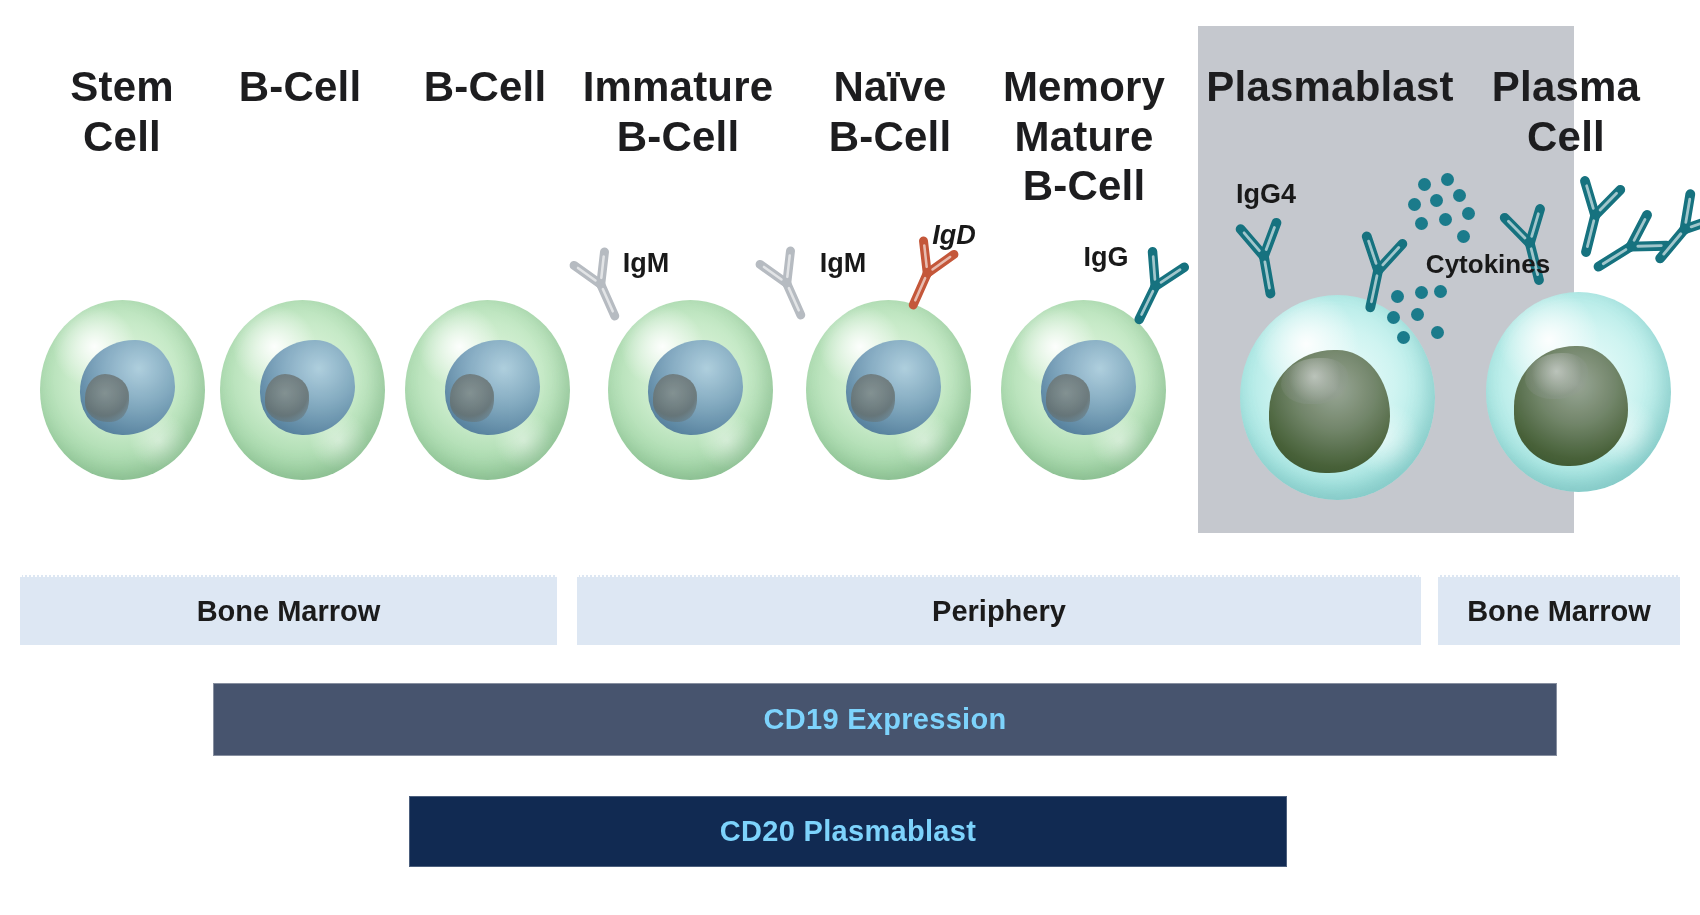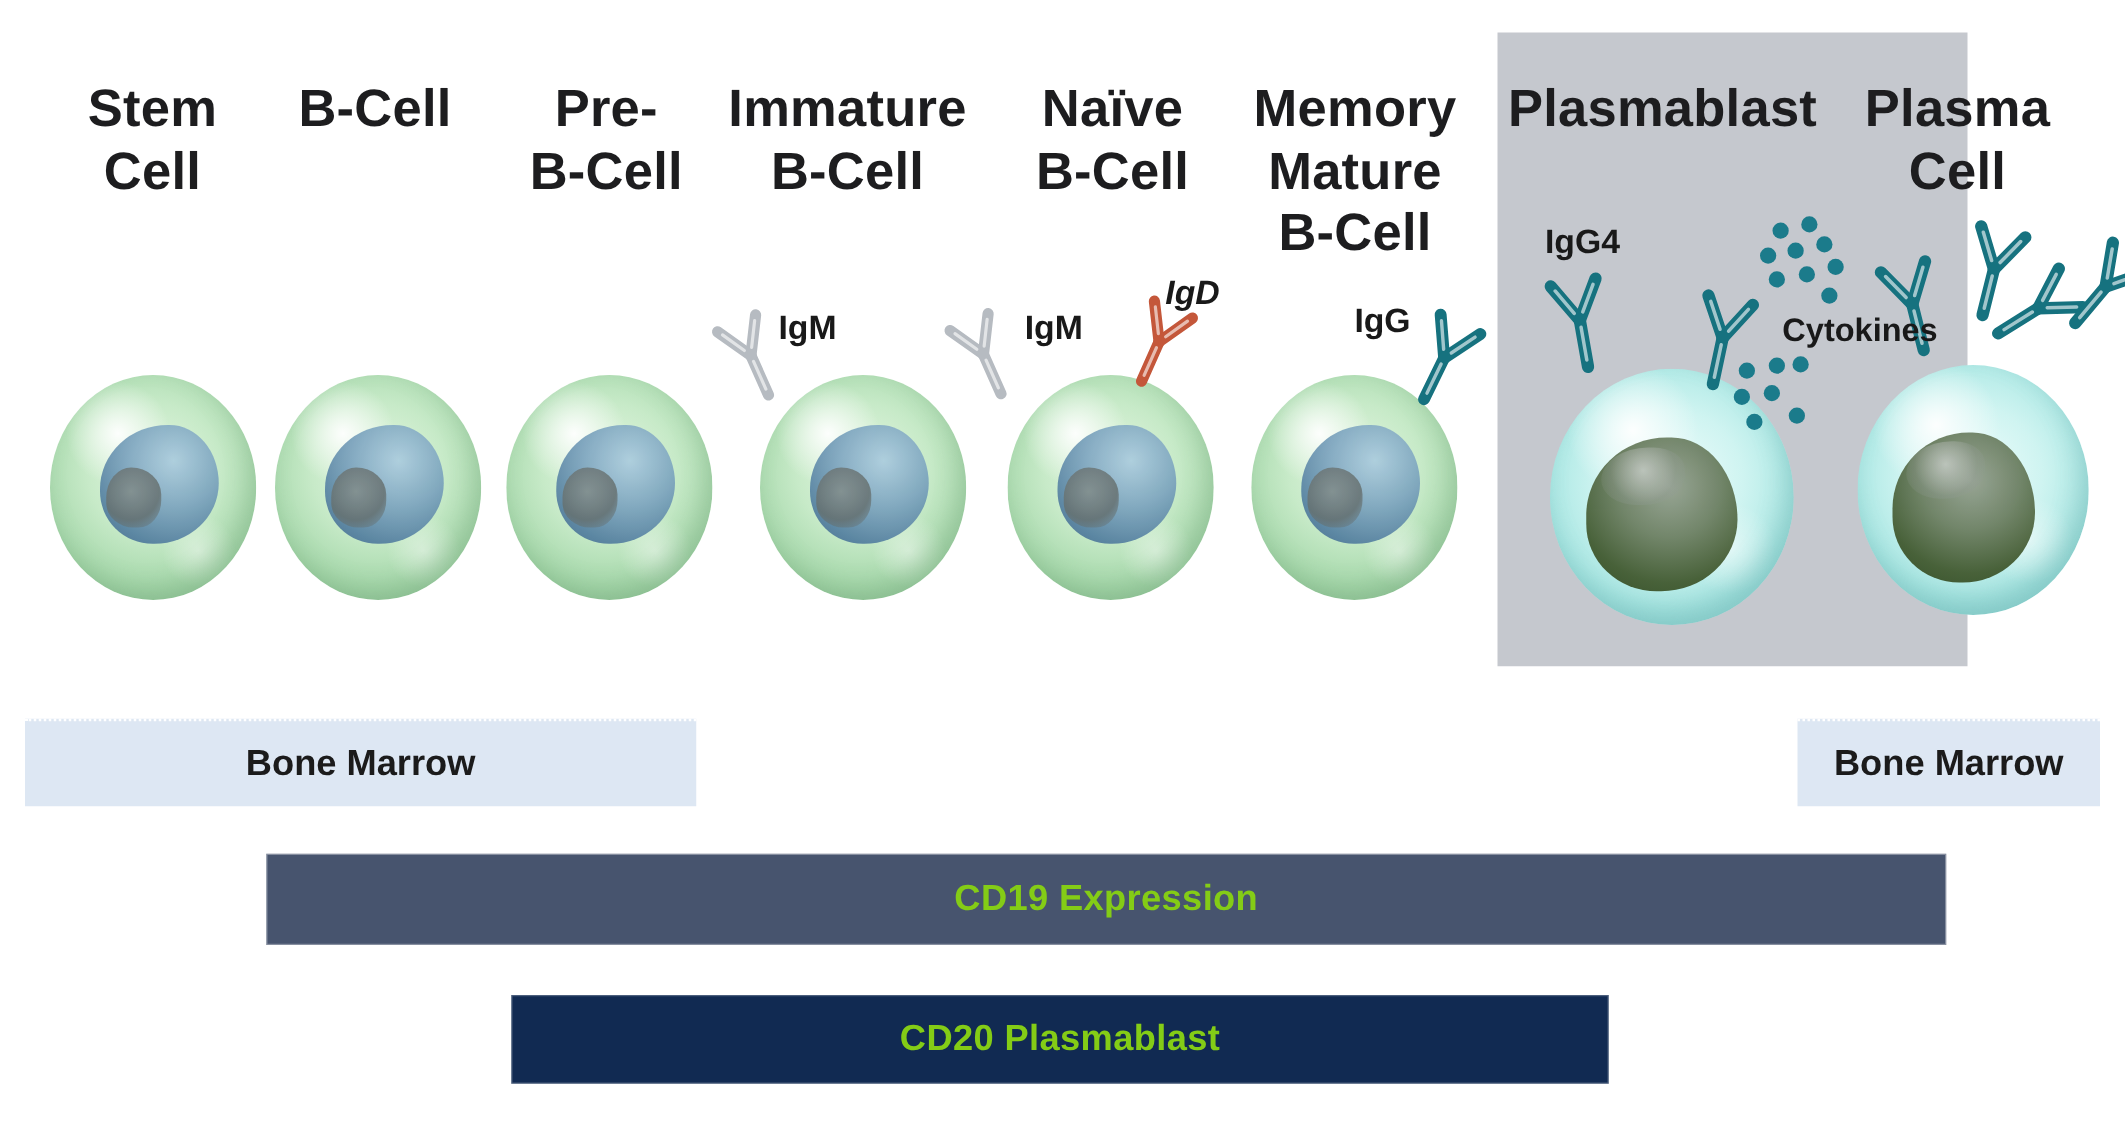--- a/index.html
+++ b/index.html
@@ -85,21 +85,21 @@
   .loc-bar {
     position:absolute; top:575px; height:70px; background:#dde7f3;
     border-top:2px dotted #ffffff;
     display:flex; align-items:center; justify-content:center;
     font-size:29px; font-weight:600; color:#1b1b1b;
   }
 
   
   .exp-bar {
     position:absolute; display:flex; align-items:center; justify-content:center;
-    font-size:29px; font-weight:600; color:#84cc16; letter-spacing:.3px;
+    font-size:29px; font-weight:600; color:#7dd3fc; letter-spacing:.3px;
   }
   .exp-cd19 { left:213px; top:683px; width:1344px; height:73px; background:#47546e; border:1px solid rgba(255,255,255,.35); }
   .exp-cd20 { left:409px; top:796px; width:878px; height:71px; background:#112a52; border:1px solid rgba(255,255,255,.25); }
 </style>
 </head>
 <body>
 
 <svg width="0" height="0" style="position:absolute" aria-hidden="true">
   <symbol id="antibody-shape" viewBox="0 0 100 130">
     <g fill="none" stroke="currentColor" stroke-width="14" stroke-linecap="round">
@@ -120,21 +120,20 @@
   <div class="highlight-box"></div>
 
   <div class="stage-label" style="left:122px">
     <div>Stem</div>
     <div>Cell</div>
   </div>
   <div class="stage-label" style="left:300px">
     <div>B-Cell</div>
   </div>
   <div class="stage-label" style="left:485px">
-    <div>Pre-</div>
     <div>B-Cell</div>
   </div>
   <div class="stage-label" style="left:678px">
     <div>Immature</div>
     <div>B-Cell</div>
   </div>
   <div class="stage-label" style="left:890px">
     <div>Naïve</div>
     <div>B-Cell</div>
   </div>
@@ -229,20 +228,23 @@
       <div class="cytokine-dot" style="left: 1434px; top: 285px; background: rgb(27, 123, 139);"></div>
       <div class="cytokine-dot" style="left: 1387px; top: 311px; background: rgb(27, 123, 139);"></div>
       <div class="cytokine-dot" style="left: 1411px; top: 308px; background: rgb(27, 123, 139);"></div>
       <div class="cytokine-dot" style="left: 1397px; top: 331px; background: rgb(27, 123, 139);"></div>
       <div class="cytokine-dot" style="left: 1431px; top: 326px; background: rgb(27, 123, 139);"></div>
     </div>
 
   <div class="loc-bar" style="left:20px;   width:537px;">
     <span>Bone Marrow</span>
   </div>
+  <div class="loc-bar" style="left:577px;  width:844px;">
+    <span>Periphery</span>
+  </div>
   <div class="loc-bar" style="left:1438px; width:242px;">
     <span>Bone Marrow</span>
   </div>
 
   <div class="exp-bar exp-cd19">
     <span>CD19 Expression</span>
   </div>
   <div class="exp-bar exp-cd20">
     <span>CD20 Plasmablast</span>
   </div>

